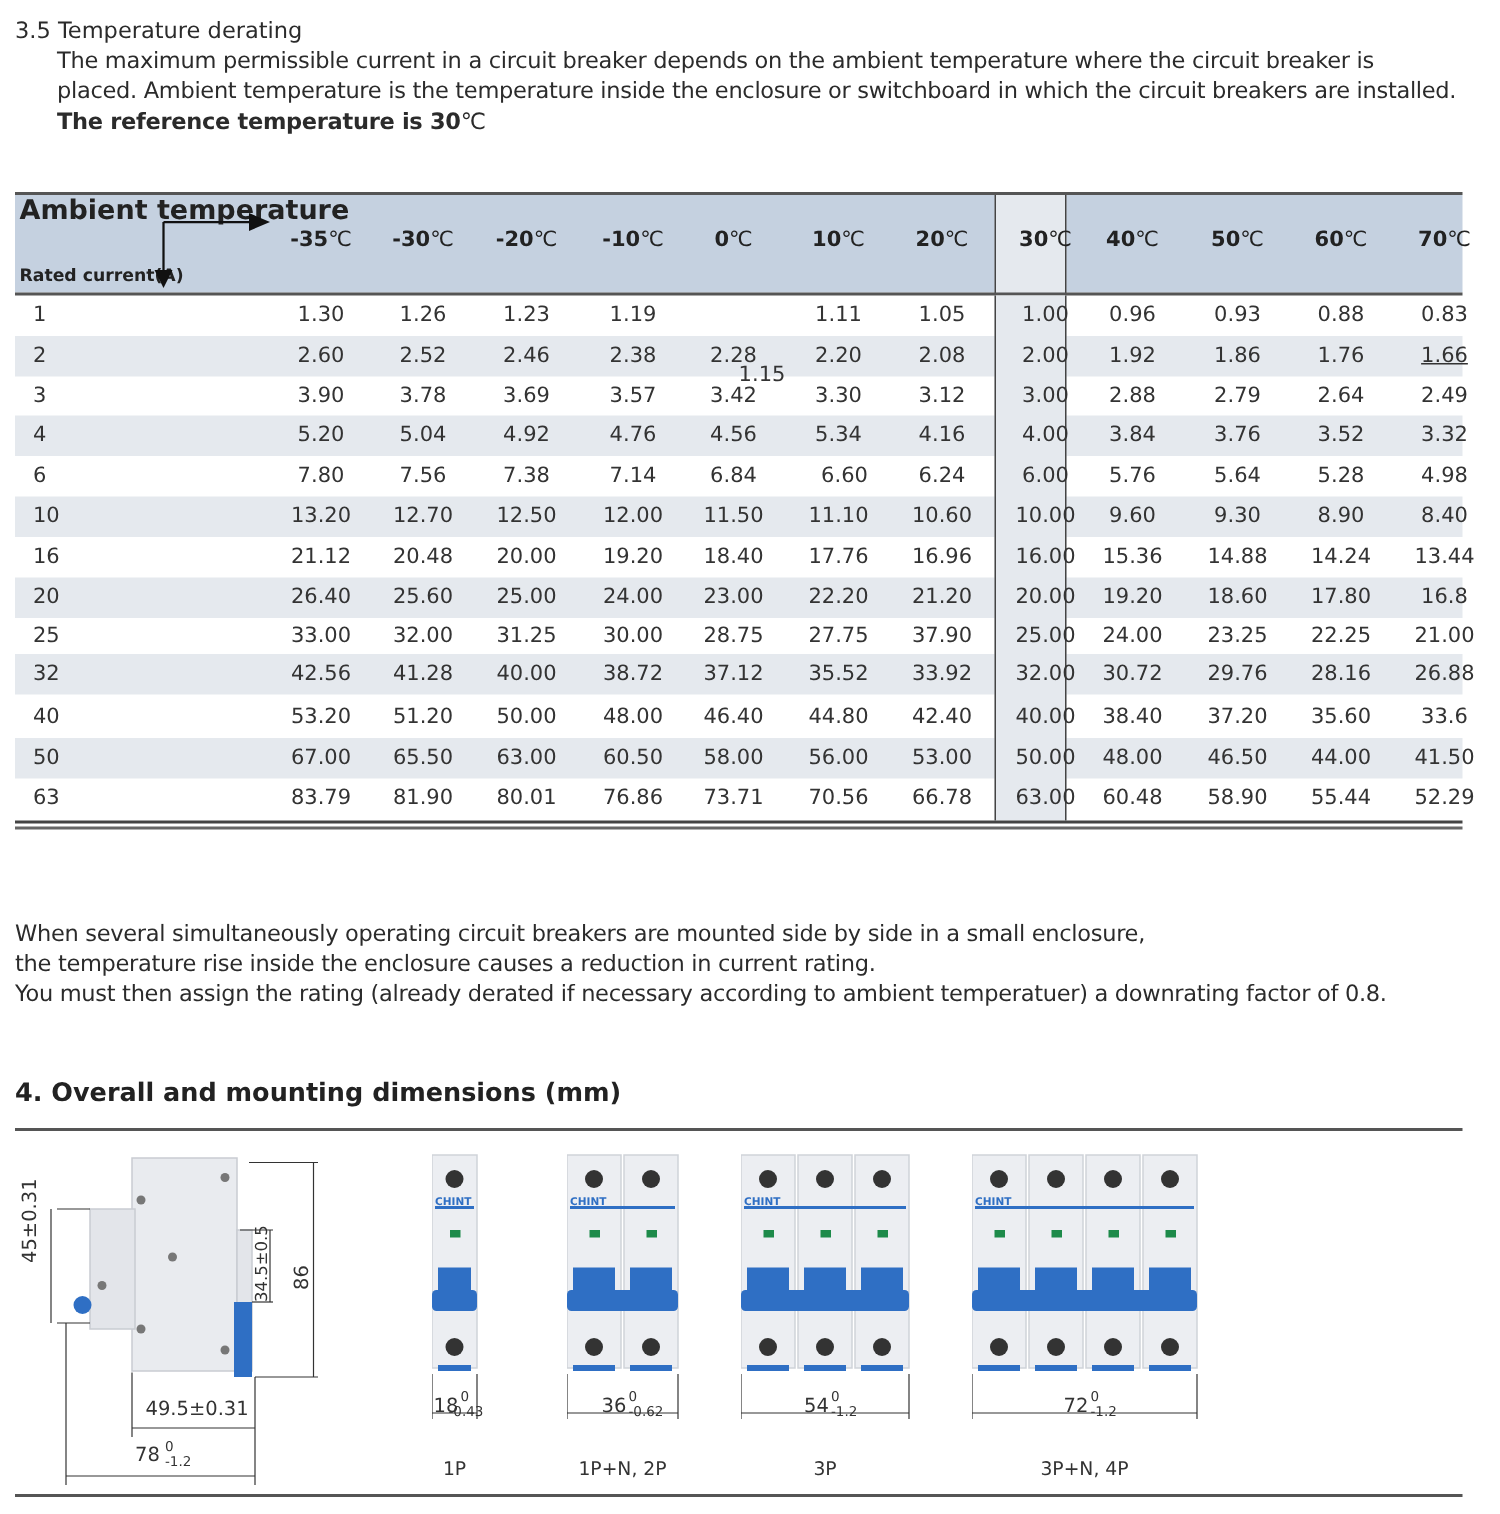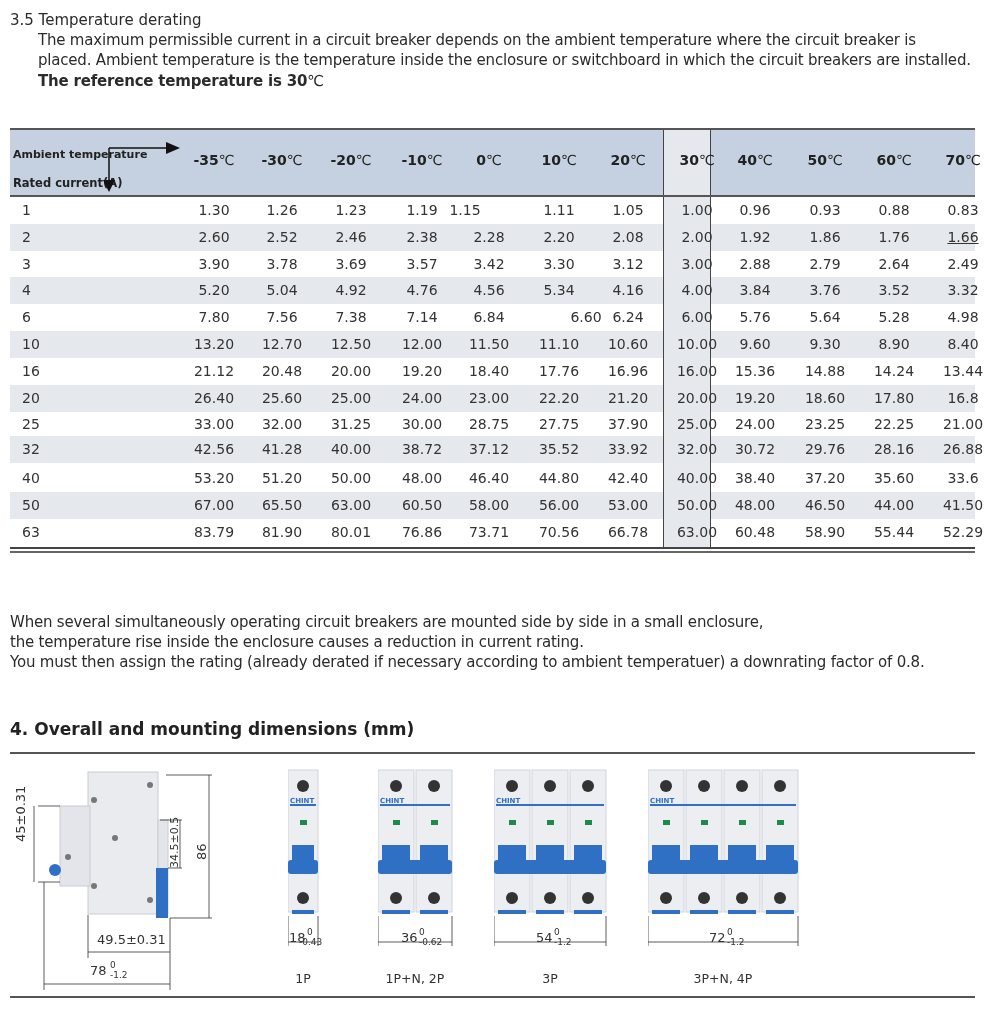--- a/index.html
+++ b/index.html
@@ -10,21 +10,21 @@
   .para { position: absolute; left: 38px; font-size: 15px; line-height: 20px; white-space: nowrap; letter-spacing: -0.2px; }
   .para.p1 { top: 30px; }
   .para.p2 { top: 50px; text-align: right; }
   .para.bold { top: 71px; font-weight: bold; }
 
   
   .tbl { position: absolute; left: 10px; top: 128px; width: 965px; }
   .tbl-top { position: absolute; left: 0; top: 0; width: 965px; height: 2px; background: #555; }
   .hdr { position: absolute; left: 0; top: 2px; width: 965px; height: 65px; background: #c5d1e0; }
   .hdr-bottom { position: absolute; left: 0; top: 67px; width: 965px; height: 2px; background: #555; }
-  .corner-amb { position: absolute; left: 3px; top: 20px; font-size: 11px; font-weight: bold; color: #222; white-space: nowrap; }
+  .corner-amb { position: absolute; left: 3px; top: 2px; font-size: 18px; font-weight: bold; color: #222; white-space: nowrap; }
   .corner-rated { position: absolute; left: 3px; top: 48px; font-size: 11.5px; font-weight: bold; color: #222; white-space: nowrap; }
   .arrow-svg { position: absolute; left: 0; top: 0; }
   .hcell { position: absolute; top: 24px; font-size: 14px; font-weight: bold; color: #222; text-align: center; width: 70px; white-space: nowrap; }
   .hcell .u { font-weight: normal; }
 
   .col30-bg { position: absolute; left: 653px; top: 0px; width: 48px; height: 424px; background: #e5e9ee; border-left: 1.5px solid #444; border-right: 1.5px solid #444; }
 
   .row { position: absolute; left: 0; width: 965px; height: 27px; }
   .row.alt { background: #e5e9ee; }
   .row .rc { position: absolute; left: 12px; top: 5px; font-size: 14px; color: #333; }
@@ -80,21 +80,21 @@
       <div class="hcell" style="left: 849px; z-index: 2;"><span>60</span><span class="u">℃</span></div>
       <div class="hcell" style="left: 918px; z-index: 2;"><span>70</span><span class="u">℃</span></div>
     </div>
   <div id="rows">
       <div class="row" style="top: 69px;">
         <div class="rc" style="z-index: 1;">1</div>
         <div class="v" style="left: 172px; z-index: 1;">1.30</div>
         <div class="v" style="left: 240px; z-index: 1;">1.26</div>
         <div class="v" style="left: 309px; z-index: 1;">1.23</div>
         <div class="v" style="left: 380px; z-index: 1;">1.19</div>
-        <div class="v" style="left: 423px; z-index: 1;">1.15</div>
+        <div class="v" style="left: 466px; z-index: 1; margin-top: 40px;">1.15</div>
         <div class="v" style="left: 517px; z-index: 1;">1.11</div>
         <div class="v" style="left: 586px; z-index: 1;">1.05</div>
         <div class="v" style="left: 655px; z-index: 1;">1.00</div>
         <div class="v" style="left: 713px; z-index: 1;">0.96</div>
         <div class="v" style="left: 783px; z-index: 1;">0.93</div>
         <div class="v" style="left: 852px; z-index: 1;">0.88</div>
         <div class="v" style="left: 921px; z-index: 1;">0.83</div>
       </div>
       <div class="row alt" style="top: 95.8px;">
         <div class="rc" style="z-index: 1;">2</div>
@@ -141,21 +141,21 @@
         <div class="v" style="left: 852px; z-index: 1;">3.52</div>
         <div class="v" style="left: 921px; z-index: 1;">3.32</div>
       </div>
       <div class="row" style="top: 176.2px;">
         <div class="rc" style="z-index: 1;">6</div>
         <div class="v" style="left: 172px; z-index: 1;">7.80</div>
         <div class="v" style="left: 240px; z-index: 1;">7.56</div>
         <div class="v" style="left: 309px; z-index: 1;">7.38</div>
         <div class="v" style="left: 380px; z-index: 1;">7.14</div>
         <div class="v" style="left: 447px; z-index: 1;">6.84</div>
-        <div class="v" style="left: 544px; z-index: 1;">6.60</div>
+        <div class="v" style="left: 521px; z-index: 1;">6.60</div>
         <div class="v" style="left: 586px; z-index: 1;">6.24</div>
         <div class="v" style="left: 655px; z-index: 1;">6.00</div>
         <div class="v" style="left: 713px; z-index: 1;">5.76</div>
         <div class="v" style="left: 783px; z-index: 1;">5.64</div>
         <div class="v" style="left: 852px; z-index: 1;">5.28</div>
         <div class="v" style="left: 921px; z-index: 1;">4.98</div>
       </div>
       <div class="row alt" style="top: 203px;">
         <div class="rc" style="z-index: 1;">10</div>
         <div class="v" style="left: 172px; z-index: 1;">13.20</div>

